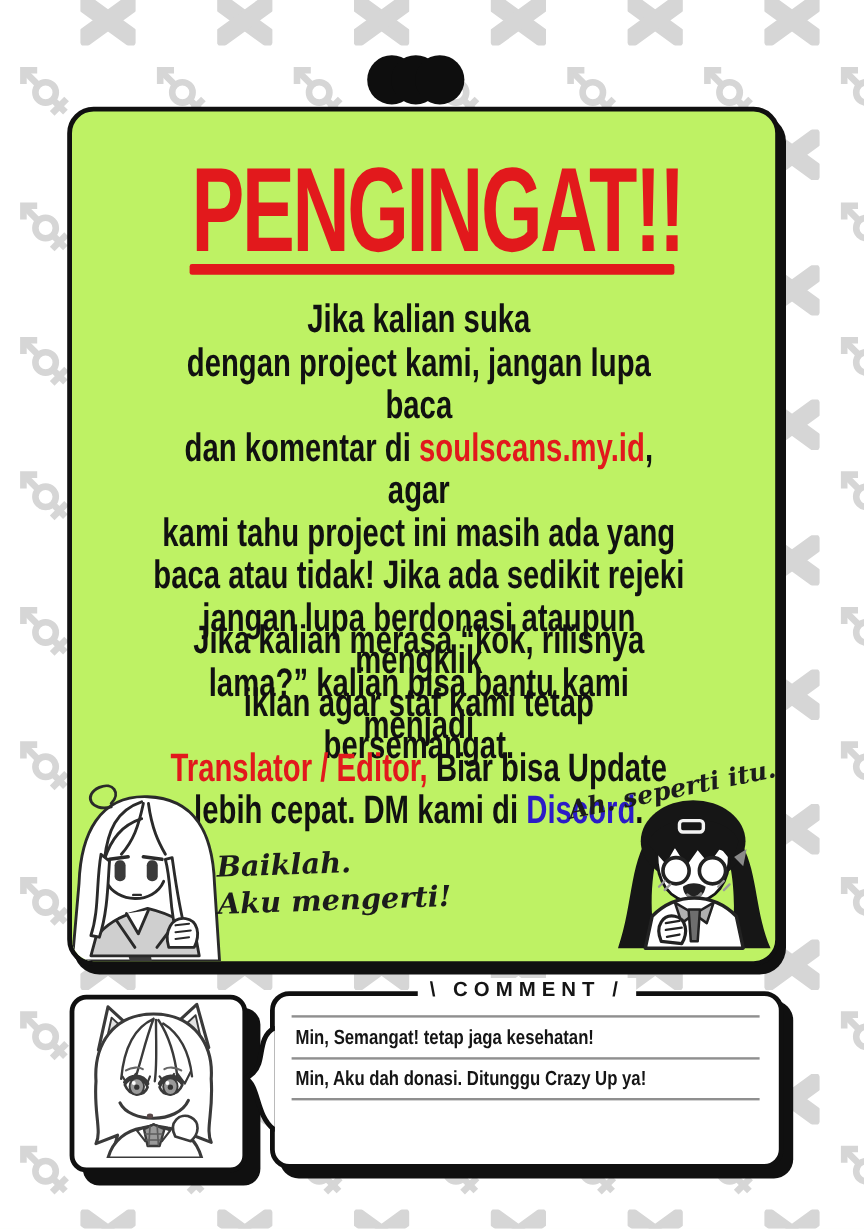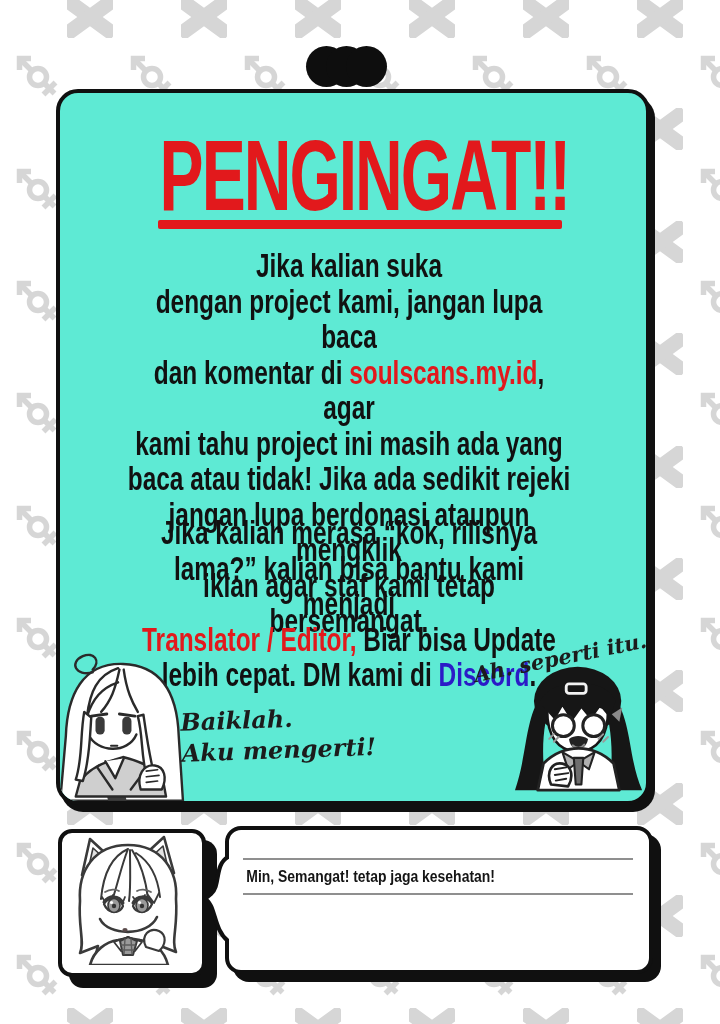--- a/index.html
+++ b/index.html
@@ -7,21 +7,21 @@
          font-family:"Liberation Sans",sans-serif;color:#111;}
   .pattern{position:absolute;inset:0;z-index:0;}
   .psym{position:absolute;}
   
   .dots{position:absolute;left:306px;top:46px;z-index:2;height:41px;}
   .dots span{position:absolute;width:41px;height:41px;border-radius:50%;background:#0e0e0e;top:0;}
   .dots span:nth-child(1){left:0;}
   .dots span:nth-child(2){left:20px;}
   .dots span:nth-child(3){left:40px;}
   
-  .card{position:absolute;left:56px;top:89px;width:586px;height:708px;background:#5eead4;
+  .card{position:absolute;left:56px;top:89px;width:586px;height:708px;background:#bef264;
         border:4px solid #101010;border-radius:22px;box-shadow:5px 7px 0 #101010;z-index:3;overflow:hidden;}
   .title{position:absolute;top:30px;left:0;width:100%;text-align:center;margin:0;
          font-weight:bold;font-size:100px;line-height:1.04;letter-spacing:-3px;color:#e2191c;
          transform:scaleX(.66);transform-origin:50% 50%;white-space:nowrap;}
   .title-underline{position:absolute;top:127px;left:50%;margin-left:-195px;width:404px;height:9px;
          background:#e2191c;border-radius:2px;}
   .para{position:absolute;left:-11px;width:600px;margin:0;text-align:center;white-space:pre-line;
         font-weight:bold;font-size:33px;line-height:35.5px;letter-spacing:0;
         transform:scaleX(.74);transform-origin:50% 0;}
   .para1{top:155px;}
@@ -35,21 +35,21 @@
   .mascot-right{position:absolute;left:453px;top:570px;}
   
   .avatar-box{position:absolute;left:58px;top:829px;width:140px;height:140px;background:#fff;
         border:4px solid #101010;border-radius:14px;box-shadow:11px 11px 0 #101010;z-index:3;overflow:hidden;}
   .brace{position:absolute;left:202px;top:853px;z-index:5;}
   .comment-box{position:absolute;left:225px;top:826px;width:420px;height:140px;background:#fff;
         border:4px solid #101010;border-radius:16px;box-shadow:8px 8px 0 #101010;z-index:4;}
   .comment-heading{position:absolute;top:-15px;left:50%;transform:translateX(-50%);background:#fff;
         padding:0 10px;font-weight:bold;font-size:17px;letter-spacing:5px;white-space:nowrap;color:#151515;}
   .comment-list{position:absolute;top:16px;left:14px;right:16px;border-bottom:2px solid #8f8f8f;}
-  .comment-row{height:32.5px;border-top:2px solid #8f8f8f;display:flex;align-items:center;margin-top:12px;}
+  .comment-row{height:32.5px;border-top:2px solid #8f8f8f;display:flex;align-items:center;}
   .comment-row span{display:inline-block;padding-left:4px;padding-top:1px;font-weight:bold;font-size:17px;
         white-space:nowrap;transform:scaleX(.82);transform-origin:0 50%;color:#151515;}
 </style>
 </head>
 <body>
 
 <div class="stage">
   <div class="pattern">
       <div class="psym" style="left: 67px; top: -4px;"><svg width="46" height="42" viewBox="0 0 46 42">
           <g fill="#d6d6d6">
@@ -1091,19 +1091,23 @@
       </g>
     </svg>
   </div>
 
   <svg class="brace" width="27" height="92" viewBox="0 0 27 92">
     <rect x="20" y="6" width="7" height="80" fill="#fff"></rect>
     <path d="M26,4 C12,12 19,32 9,41 L3,46 C14,52 11,76 26,88" fill="#fff" stroke="#101010" stroke-width="4.2" stroke-linecap="round" stroke-linejoin="round"></path>
   </svg>
 
   <div class="comment-box">
+    <div class="comment-heading">\ COMMENT /</div>
     <div class="comment-list">
       <div class="comment-row">
           <span>Min, Semangat! tetap jaga kesehatan!</span>
+        </div>
+      <div class="comment-row">
+          <span>Min, Aku dah donasi. Ditunggu Crazy Up ya!</span>
         </div>
     </div>
   </div>
 </div>
 
 </body></html>

